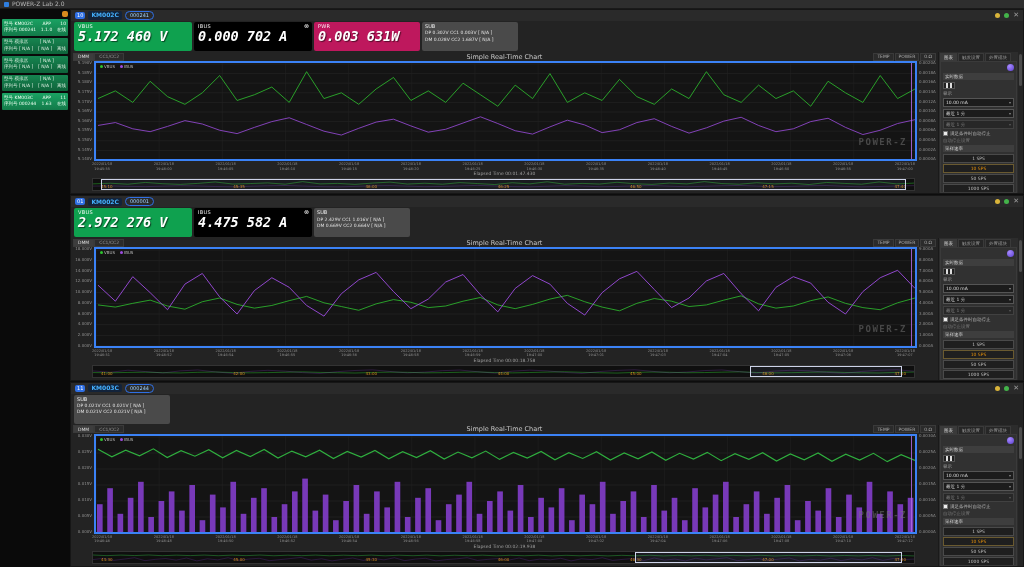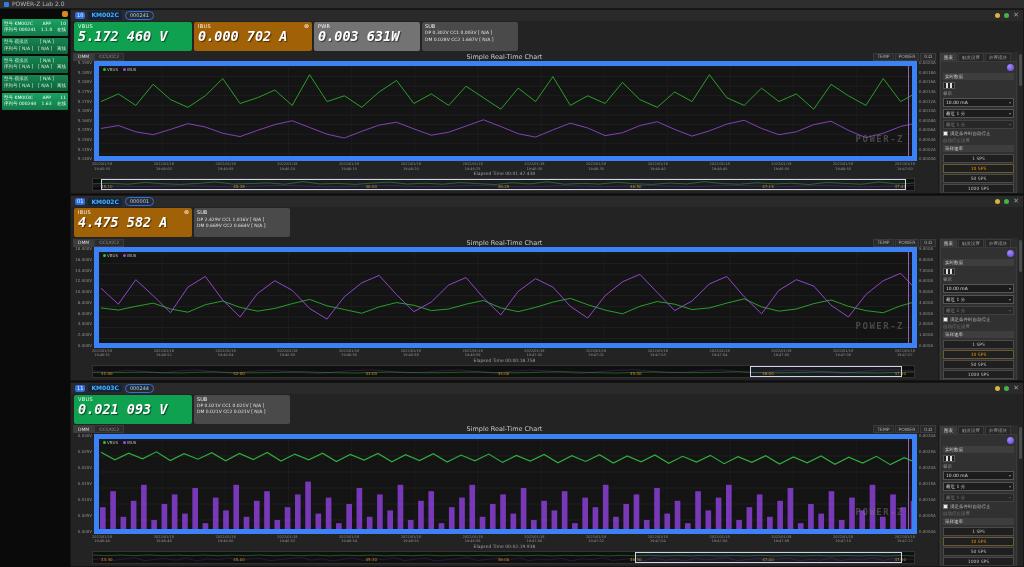--- a/index.html
+++ b/index.html
@@ -24,40 +24,40 @@
   .id-badge{background:#2f6fe4;color:#fff;font-size:5px;line-height:1;padding:1px 2px;border-radius:2px}
   .dev-name{color:#45b1ff;font-size:6px;font-weight:bold;background:#13233a;padding:0 3px;border-radius:2px;line-height:1.4}
   .serial-pill{border:1px solid #2f6fe4;color:#9fd2ff;font-size:5px;border-radius:5px;padding:0 4px;line-height:1.4}
   .win-dots{margin-left:auto;display:flex;gap:4px;align-items:center}
   .dot{width:5px;height:5px;border-radius:50%}
   .dot.y{background:#d9b43a}.dot.g{background:#43b34a}
   .close-x{color:#9a9a9a;font-size:7px;line-height:1}
   
   .meas-row{flex:none;display:flex;gap:2px;padding:1px 3px;height:31px;align-items:stretch}
   .meas-box{border-radius:2px;color:#fff;padding:1px 4px;position:relative;display:flex;align-items:center;min-width:118px}
-  .meas-box.v{background:#0fa14f}.meas-box.i{background:#a16207}.meas-box.p{background:#737373;min-width:106px}
+  .meas-box.v{background:#0fa14f}.meas-box.i{background:#000000}.meas-box.p{background:#be185d;min-width:106px}
   .meas-label{position:absolute;top:1px;left:4px;font-size:5px;opacity:.95;letter-spacing:.3px}
   .meas-icon{position:absolute;top:1px;right:3px;font-size:6px;opacity:.95;line-height:1}
   .meas-value{font-family:"DejaVu Sans Mono",monospace;font-weight:bold;font-style:italic;font-size:13.5px;
     line-height:1.1;text-shadow:1px 1px 1px rgba(0,0,0,.55);white-space:nowrap}
   .sub-box{background:#4a4a4a;border-radius:2px;color:#e0e0e0;font-size:4.5px;line-height:1.45;padding:1px 3px;min-width:96px}
   .sub-label{font-size:5px;color:#f0f0f0}
   
   .chart-zone{flex:1;display:flex;min-height:0}
   .chart-main{flex:1;display:flex;flex-direction:column;min-width:0;padding:0 2px 1px 2px}
   .chart-tabsrow{height:9px;flex:none;display:flex;align-items:center;position:relative}
   .ctab{font-size:4.5px;color:#999;padding:0 4px;background:#2b2b2b;border:1px solid #3a3a3a;height:8px;display:flex;align-items:center;z-index:1}
   .ctab.active{background:#3d3d3d;color:#ddd}
   .chart-title{position:absolute;left:0;right:0;text-align:center;font-size:6.5px;color:#c8c8c8}
   .chart-btns{margin-left:auto;display:flex;gap:1px;z-index:1}
   .cbtn{font-size:4.5px;color:#a8a8a8;border:1px solid #3a3a3a;background:#2b2b2b;padding:0 3px;height:8px;display:flex;align-items:center}
   .plot-row{flex:1;display:flex;min-height:0}
   .yaxis{width:21px;flex:none;display:flex;flex-direction:column;justify-content:space-between;align-items:flex-end;font-size:4px;color:#8f8f8f;padding:0 2px 0 0;line-height:1}
   .yaxis.right{align-items:flex-start;padding:0 0 0 2px;width:19px}
-  .plot{flex:1;background:#141414;border:5px solid #3b82f6;position:relative;min-width:0;overflow:hidden}
+  .plot{flex:1;background:#141414;border:2px solid #3b82f6;position:relative;min-width:0;overflow:hidden}
   .plot svg{position:absolute;inset:0}
   .legend{position:absolute;top:1px;left:4px;display:flex;gap:5px;font-size:4px;color:#bbb;z-index:2;align-items:center}
   .lg-dot{width:3px;height:3px;border-radius:50%;display:inline-block;margin-right:1px}
   .lg-dot.g{background:#2ec22e}.lg-dot.p{background:#9d4ce0}
   .watermark{position:absolute;right:8px;bottom:12px;font-size:9px;font-weight:bold;color:#7a7a7a;opacity:.5;letter-spacing:1.5px;z-index:2;font-family:"DejaVu Sans Mono",monospace}
   .cursor-line{position:absolute;top:0;bottom:0;right:3px;width:1px;background:#b06ae0;opacity:.85;z-index:2}
   .xaxis{height:10px;flex:none;display:flex;justify-content:space-between;padding:1px 21px 0 19px;font-size:3.5px;color:#8f8f8f;text-align:center;line-height:1.25}
   .elapsed{height:6px;flex:none;text-align:center;font-size:4.5px;color:#9f9f9f;line-height:1.2}
   .navigator{height:13px;flex:none;margin:1px 21px 1px 19px;background:#0f0f0f;border:1px solid #333;position:relative;overflow:hidden}
   .navigator svg{position:absolute;inset:0}
@@ -400,20 +400,24 @@
     <span class="id-badge">01</span>
     <span class="dev-name">KM002C</span>
     <span class="serial-pill">000001</span>
     <div class="win-dots">
       <span class="dot y"></span>
       <span class="dot g"></span>
       <span class="close-x">✕</span>
     </div>
   </div>
   <div class="meas-row">
+    <div class="meas-box v">
+      <span class="meas-label">VBUS</span>
+      <span class="meas-value">2.972 276 V</span>
+    </div>
     <div class="meas-box i">
       <span class="meas-label">IBUS</span>
       <span class="meas-icon">⊗</span>
       <span class="meas-value">4.475 582 A</span>
     </div>
     <div class="sub-box">
       <div class="sub-label">SUB</div>
       <div>DP 2.429V  CC1 1.016V [ N/A ]</div>
       <div>DM 0.669V  CC2 0.664V [ N/A ]</div>
     </div>
@@ -621,24 +625,20 @@
     <span class="id-badge">11</span>
     <span class="dev-name">KM003C</span>
     <span class="serial-pill">000244</span>
     <div class="win-dots">
       <span class="dot y"></span>
       <span class="dot g"></span>
       <span class="close-x">✕</span>
     </div>
   </div>
   <div class="meas-row">
-    <div class="meas-box v">
-      <span class="meas-label">VBUS</span>
-      <span class="meas-value">0.021 093 V</span>
-    </div>
     <div class="sub-box">
       <div class="sub-label">SUB</div>
       <div>DP 0.021V  CC1 0.021V [ N/A ]</div>
       <div>DM 0.021V  CC2 0.021V [ N/A ]</div>
     </div>
   </div>
   <div class="chart-zone">
     <div class="chart-main">
       <div class="chart-tabsrow">
         <span class="ctab active">DMM</span>

